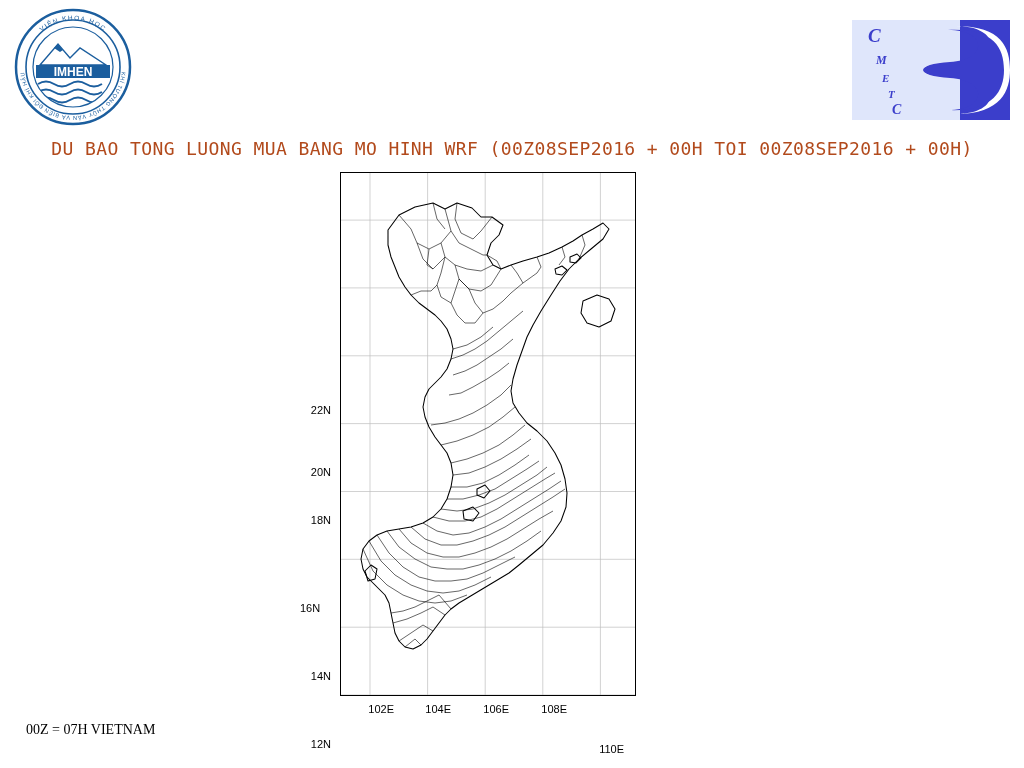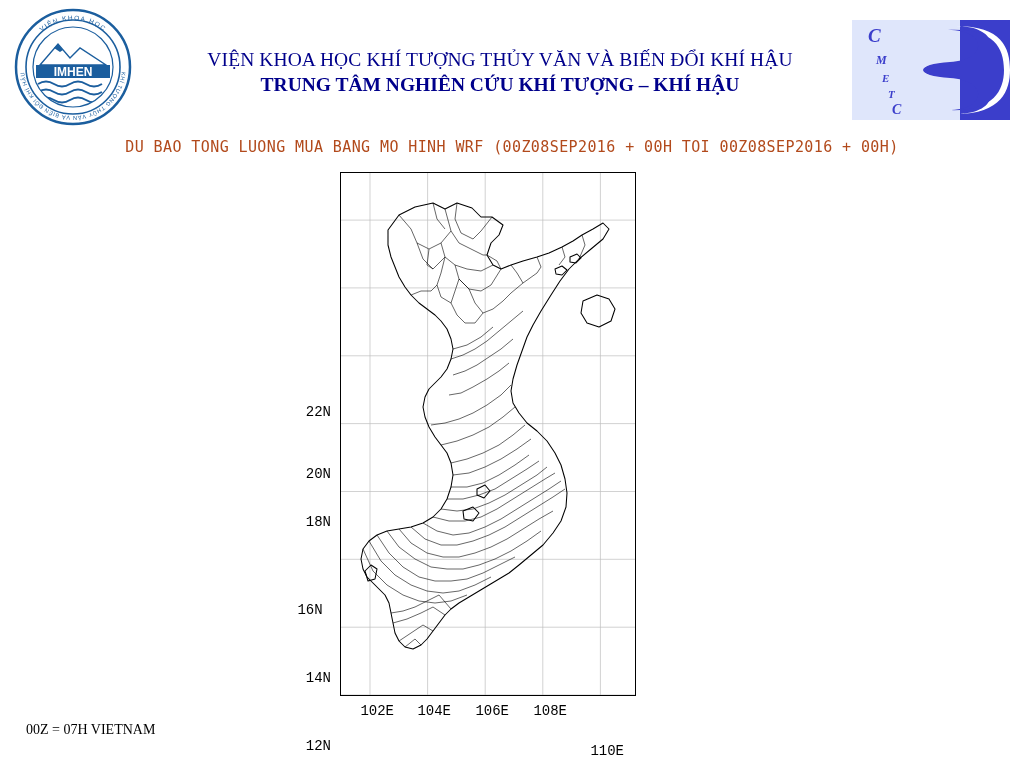--- a/index.html
+++ b/index.html
@@ -66,21 +66,21 @@
 
   
   #plot-title {
     position: absolute;
     left: 0;
     top: 138px;
     width: 1024px;
     text-align: center;
     color: #b24a1c;
     font-family: "DejaVu Sans Mono", monospace;
-    font-size: 15px;
+    font-size: 18px;
     letter-spacing: 0.4px;
     white-space: nowrap;
   }
 
   
   #map-frame {
     position: absolute;
     left: 340px;
     top: 172px;
     width: 296px;
@@ -93,22 +93,22 @@
     position: absolute;
     left: 0; top: 0;
     width: 294px;
     height: 522px;
     display: block;
   }
 
   
   .axis-label {
     position: absolute;
-    font-family: Liberation Mono, monospace;
-    font-size: 14px;
+    font-family: Liberation Sans, sans-serif;
+    font-size: 11px;
     color: #000000;
     white-space: nowrap;
   }
   .ylab {
     text-align: right;
     width: 42px;
   }
   .xlab {
     text-align: right;
     width: 48px;
@@ -160,24 +160,20 @@
       </defs>
       <text font-family="'Liberation Sans', sans-serif" font-size="6.5" fill="#1b5e9e" letter-spacing="1.3">
         <textPath href="#arc-top" startOffset="50%" text-anchor="middle">VIỆN KHOA HỌC</textPath>
       </text>
       <text font-family="'Liberation Sans', sans-serif" font-size="5.6" fill="#1b5e9e" letter-spacing="0.6">
         <textPath href="#arc-bot" startOffset="50%" text-anchor="middle">KHÍ TƯỢNG THỦY VĂN VÀ BIẾN ĐỔI KHÍ HẬU</textPath>
       </text>
     </svg>
   </div>
 
-  <div id="title-block">
-    <div id="title-line1">VIỆN KHOA HỌC KHÍ TƯỢNG THỦY VĂN VÀ BIẾN ĐỔI KHÍ HẬU</div>
-    <div id="title-line2">TRUNG TÂM NGHIÊN CỨU KHÍ TƯỢNG – KHÍ HẬU</div>
-  </div>
 
   <div id="cmetc-logo">
     <svg width="158" height="100" viewBox="0 0 158 100">
       <rect x="0" y="0" width="158" height="100" fill="#dfe6fb"></rect>
       <rect x="108" y="0" width="50" height="100" fill="#3b3ecb"></rect>
       <path d="M104 6 C150 6 150 42 104 42 C60 42 60 58 104 58 C150 58 150 94 104 94 C150 94 158 70 158 50 C158 28 150 6 104 6 Z" fill="#ffffff"></path>
       <path d="M96 10 C136 10 136 40 98 42 C62 44 62 56 98 58 C136 60 136 90 96 90 C140 92 152 72 152 50 C152 26 140 8 96 10 Z" fill="#3b3ecb"></path>
       <text x="16" y="22" font-family="'Liberation Serif', serif" font-size="19" font-style="italic" font-weight="bold" fill="#3b3ecb">C</text>
       <text x="24" y="44" font-family="'Liberation Serif', serif" font-size="12" font-style="italic" font-weight="bold" fill="#3b3ecb">M</text>
       <text x="30" y="62" font-family="'Liberation Serif', serif" font-size="11" font-style="italic" font-weight="bold" fill="#3b3ecb">E</text>

